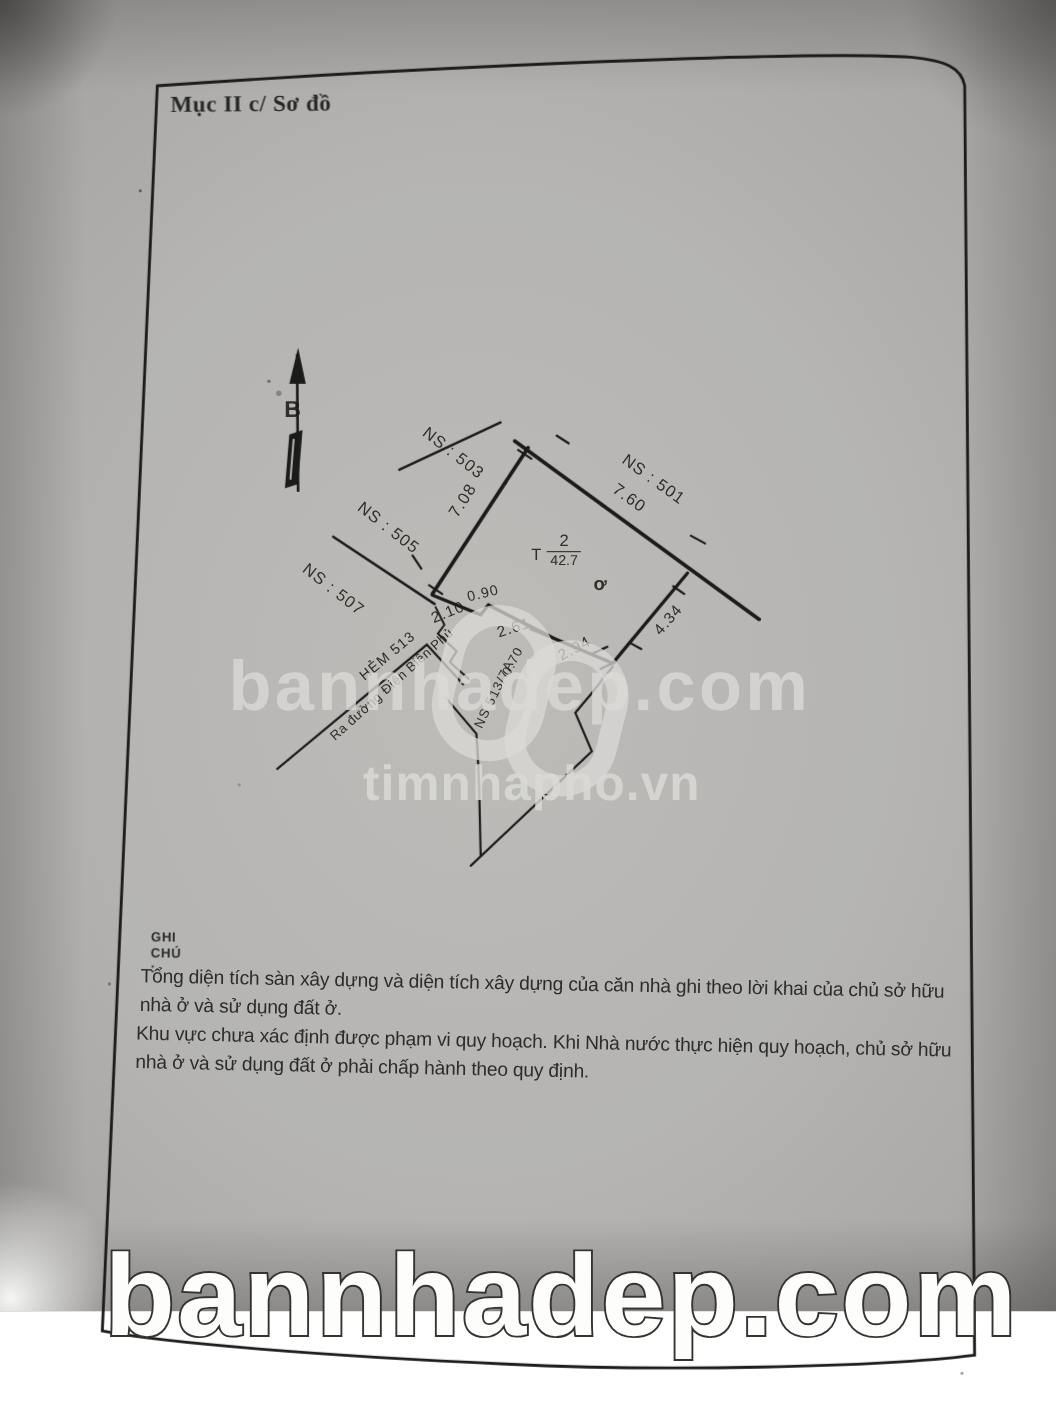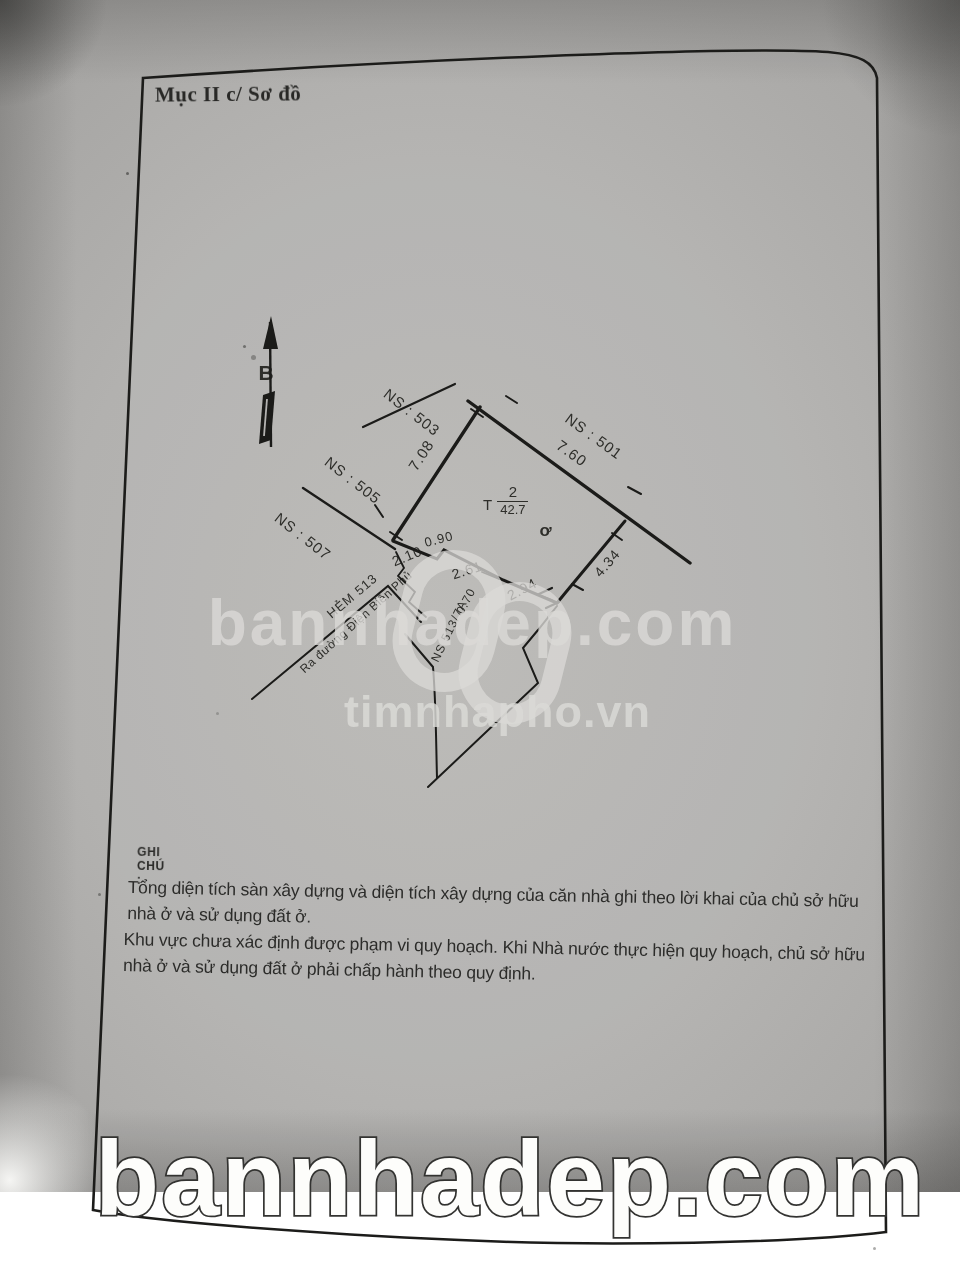--- a/index.html
+++ b/index.html
@@ -56,21 +56,21 @@
     letter-spacing:.6px;transform:rotate(.8deg);}
   .notes-p1{position:absolute;left:128px;top:874px;width:755px;font-size:17.5px;
     line-height:1.5;transform:rotate(1.1deg);transform-origin:left top;letter-spacing:-.2px;}
   .notes-p2{position:absolute;left:124px;top:926px;width:755px;font-size:17.5px;
     line-height:1.5;transform:rotate(1.2deg);transform-origin:left top;letter-spacing:-.2px;}
   
   .wm-center{position:absolute;left:0;top:0;z-index:5;}
   .wm-logo{position:absolute;left:385px;top:545px;}
   .wm-main{position:absolute;left:200px;top:586px;width:545px;text-align:center;
     font-weight:bold;font-size:64px;letter-spacing:3px;color:rgba(219,218,215,.78);}
-  .wm-sub{position:absolute;left:344px;top:686px;width:300px;text-align:center;
+  .wm-sub{position:absolute;left:330px;top:686px;width:300px;text-align:center;
     font-weight:bold;font-size:45px;letter-spacing:1px;color:rgba(219,218,215,.82);}
   .wm-bottom{position:absolute;left:95px;top:1126px;width:800px;z-index:6;
     font-weight:bold;font-size:105px;line-height:1;letter-spacing:2px;color:#fdfdfb;
     -webkit-text-stroke:3.5px #343432;paint-order:stroke fill;
     text-shadow:0 0 1px #333331;}
   
   .specks{position:absolute;left:126px;top:172px;width:3px;height:3px;z-index:2;
     background:rgba(50,50,48,.6);border-radius:50%;
     box-shadow:117px 173px 0 rgba(55,55,53,.55), 126px 184px 0 1px rgba(60,60,58,.4),
       -28px 721px 0 rgba(60,60,58,.5), 747px 1075px 0 rgba(70,70,68,.45),

